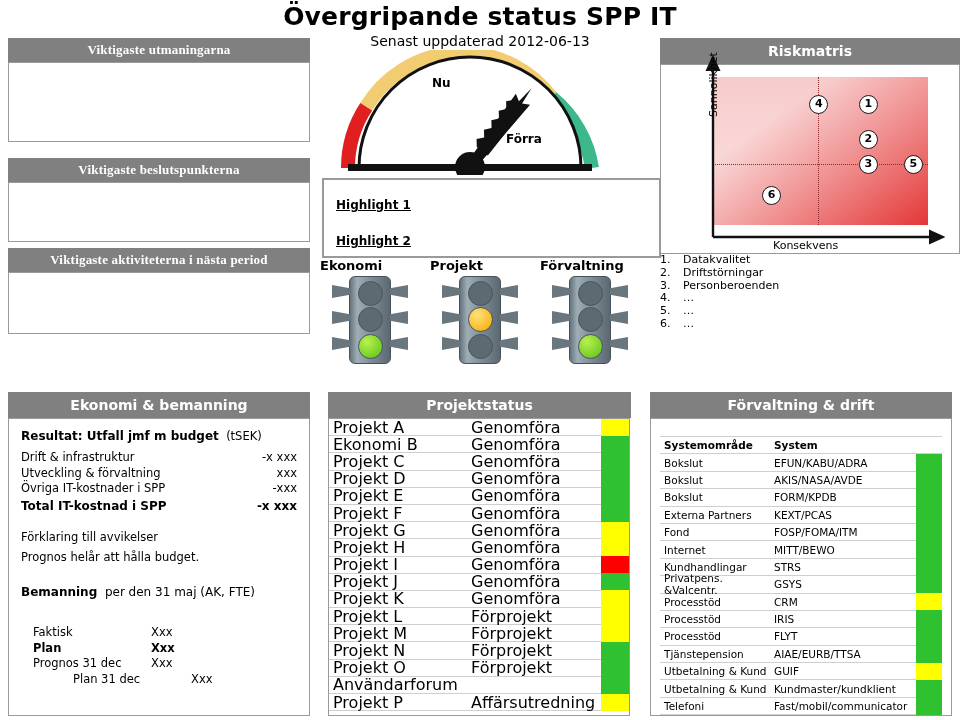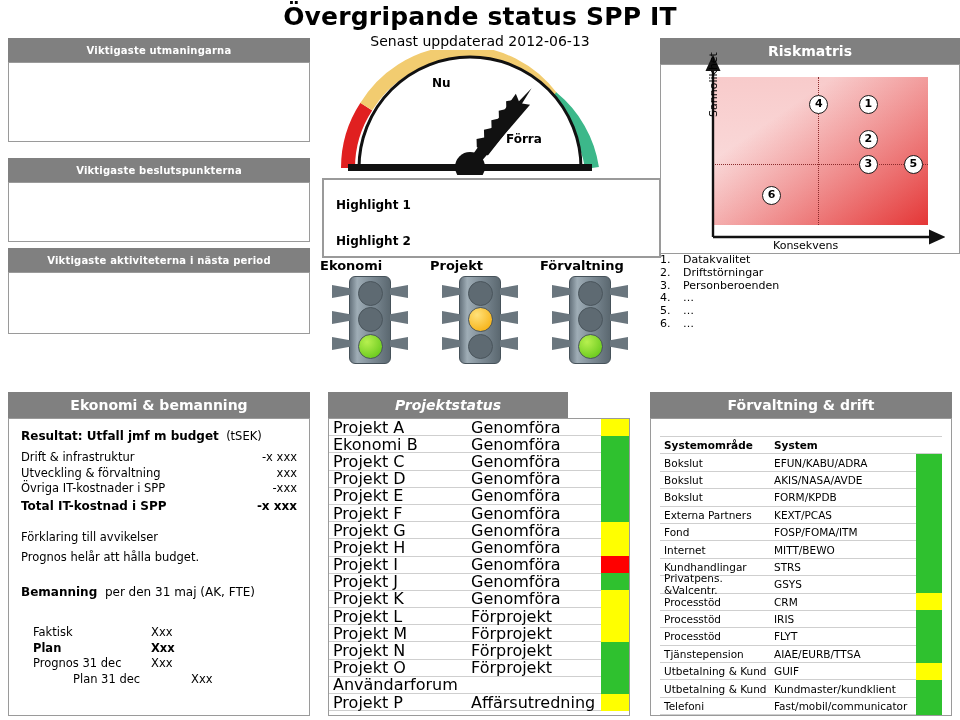--- a/index.html
+++ b/index.html
@@ -14,42 +14,42 @@
   .panel-head{
     background:#808080;color:#ffffff;font-weight:bold;
     text-align:center;display:flex;align-items:center;justify-content:center;
     box-sizing:border-box;
   }
   .panel-body{
     background:#ffffff;border:1px solid #9a9a9a;box-sizing:border-box;
   }
 
   
-  .lbox-head{font-size:10px;letter-spacing:.2px;}
+  .lbox-head{font-size:13px;letter-spacing:.2px;font-family:Liberation Serif, serif;}
   .lbox-body{}
 
   
   #doc-title{
     left:0;top:2px;width:960px;text-align:center;
     font-size:25px;font-weight:bold;letter-spacing:.2px;
   }
   #doc-subtitle{
     left:320px;top:33px;width:320px;text-align:center;font-size:14px;
   }
 
   
   #gauge-wrap{left:330px;top:50px;width:280px;height:125px;}
   .gauge-label{
     position:absolute;font-size:12px;font-weight:bold;color:#000;
   }
 
   
   #highlight-box{
     left:322px;top:178px;width:339px;height:80px;
-    border:2px solid #9a9a9a;background:#fff;box-sizing:border-box;
+    border:2px solid #9a9a9a;background:#fff;box-sizing:border-box;text-decoration:underline;
   }
   .hl-line{font-size:12px;font-weight:bold;margin-left:12px;}
 
   
   #tl-row{left:320px;top:258px;width:320px;height:125px;}
   .tl-col{position:absolute;width:100px;}
   .tl-title{font-size:13px;font-weight:bold;margin-bottom:3px;}
   .tl-body{
     width:42px;height:88px;margin:0 auto;border-radius:6px;
     background:linear-gradient(90deg,#66737d 0%,#9fadb6 18%,#7d8b95 55%,#5b6870 100%);
@@ -100,21 +100,21 @@
   .bhead{height:26px;font-size:14px;}
 
   
   #eco-head{left:8px;top:392px;width:302px;}
   #eco-body{left:8px;top:418px;width:302px;height:298px;padding:10px 12px;font-size:11.5px;}
   .eco-row{display:flex;justify-content:space-between;line-height:15.5px;}
   .eco-strong{font-weight:bold;}
   .eco-gap{height:13px;}
 
   
-  #prj-head{left:328px;top:392px;width:240px;font-style:italic;}
+  #prj-head{left:328px;top:392px;width:303px;}
   #prj-body{left:328px;top:418px;width:302px;height:298px;padding:0;}
   .prj-row{
     display:flex;align-items:center;height:17.2px;
     border-bottom:1px solid #cfcfcf;box-sizing:border-box;font-size:16px;
   }
   .prj-name{width:138px;padding-left:4px;}
   .prj-phase{flex:1;}
   .prj-flag{width:28px;height:17.2px;}
 
   

